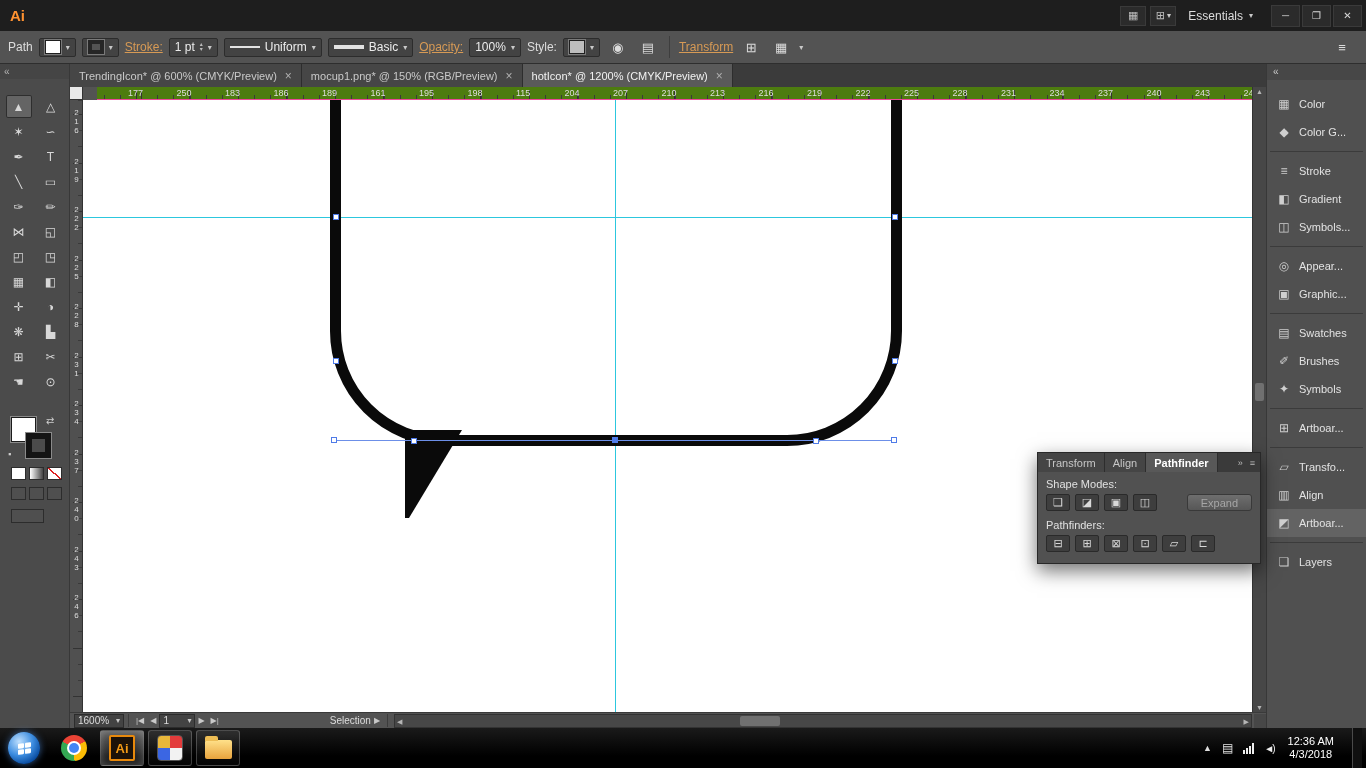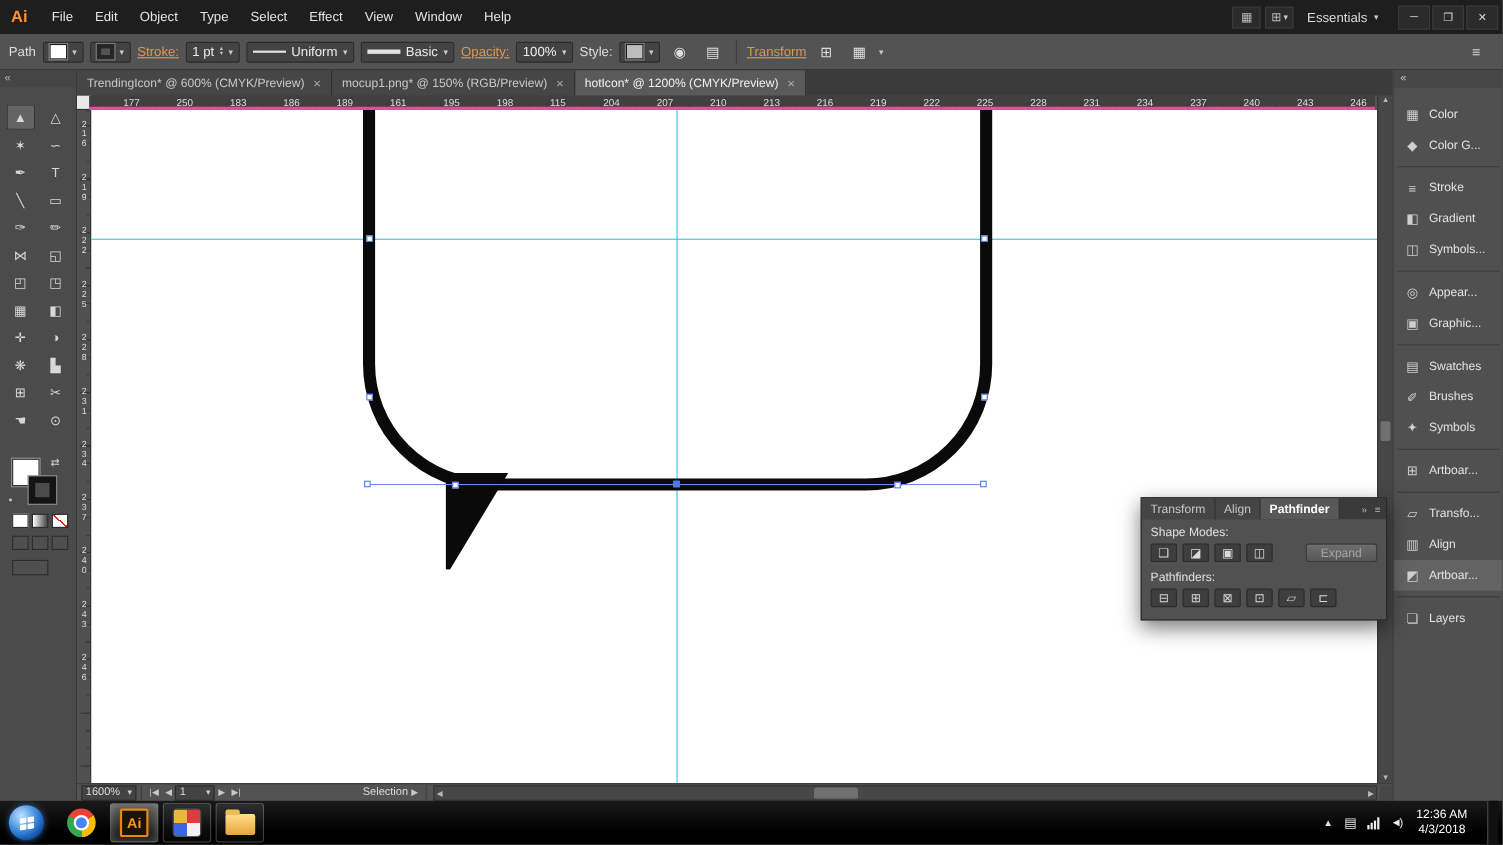--- a/index.html
+++ b/index.html
@@ -53,21 +53,21 @@
   .screenmode{position:absolute;left:11px;top:94px;width:33px;height:14px;border:1px solid #2c2c2c;background:#4f4f4f}
 
   
   .tabsrow{position:absolute;top:64px;left:70px;width:1196px;height:23px;background:#3b3b3b;display:flex;align-items:stretch}
   .tab{display:flex;align-items:center;background:#464646;color:#c9c9c9;font-size:11px;padding:0 9px;border-right:1px solid #2d2d2d;gap:8px;white-space:nowrap}
   .tab.active{background:#5a5a5a;color:#f2f2f2}
   .tab-close{color:#b0b0b0;font-size:12px}
 
   
   .ruler-corner{position:absolute;top:87px;left:70px;width:13px;height:13px;background:#e9e9e9;border-right:1px solid #333;border-bottom:1px solid #333}
-  .hruler{position:absolute;top:87px;left:81px;width:1169px;height:13px;background:#404040;border-bottom:3px solid #ec4899;overflow:hidden}
+  .hruler{position:absolute;top:87px;left:97px;width:1169px;height:13px;background:#4d7c0f;border-bottom:1px solid #ec4899;overflow:hidden}
   .hruler .minor{position:absolute;bottom:0;left:0;right:0;height:4px;background:repeating-linear-gradient(90deg,#3a3a3a 0 1px,transparent 1px 16.17px);background-position-x:44px}
   .hruler .major{position:absolute;bottom:0;left:0;right:0;height:9px;background:repeating-linear-gradient(90deg,#333 0 1px,transparent 1px 48.5px);background-position-x:44px}
   .hnum{position:absolute;top:1px;left:calc(var(--i)*48.5px + 31px);font-size:9px;color:#dedede}
   .vruler{position:absolute;top:100px;left:70px;width:13px;height:612px;background:#505050;border-right:1px solid #323232;overflow:hidden}
   .vruler .minor{position:absolute;right:0;top:0;bottom:0;width:4px;background:repeating-linear-gradient(180deg,#3a3a3a 0 1px,transparent 1px 16.17px);background-position-y:14px}
   .vruler .major{position:absolute;right:0;top:0;bottom:0;width:9px;background:repeating-linear-gradient(180deg,#333 0 1px,transparent 1px 48.5px);background-position-y:14px}
   .vnum{position:absolute;left:2px;top:calc(var(--i)*48.5px + 8px);font-size:8px;color:#dedede;writing-mode:vertical-rl;text-orientation:upright}
 
   
   .canvas{position:absolute;top:100px;left:83px;width:1169px;height:612px;background:#fff;overflow:hidden}
@@ -144,31 +144,20 @@
   .clock{text-align:center;font-size:11px;line-height:13px;color:#fff;margin:0 8px 0 4px}
   .show-desktop{width:10px;height:40px;border-left:1px solid #4a4a4a;background:#101010;flex:none}
 </style>
 </head>
 <body>
 
 <div id="app">
 
   <div class="titlebar">
     <div class="ai-logo">Ai</div>
-    <div class="menus">
-      <span class="menu-item" style="--i: 0;">File</span>
-        <span class="menu-item" style="--i: 1;">Edit</span>
-        <span class="menu-item" style="--i: 2;">Object</span>
-        <span class="menu-item" style="--i: 3;">Type</span>
-        <span class="menu-item" style="--i: 4;">Select</span>
-        <span class="menu-item" style="--i: 5;">Effect</span>
-        <span class="menu-item" style="--i: 6;">View</span>
-        <span class="menu-item" style="--i: 7;">Window</span>
-        <span class="menu-item" style="--i: 8;">Help</span>
-    </div>
     <div class="tb-spacer"></div>
     <span class="tb-icon">▦</span>
     <span class="tb-icon">
         <span>⊞</span>
         <span class="dd">▾</span>
       </span>
     <span class="workspace">
         <span>Essentials</span>
         <span class="dd">▾</span>
       </span>

